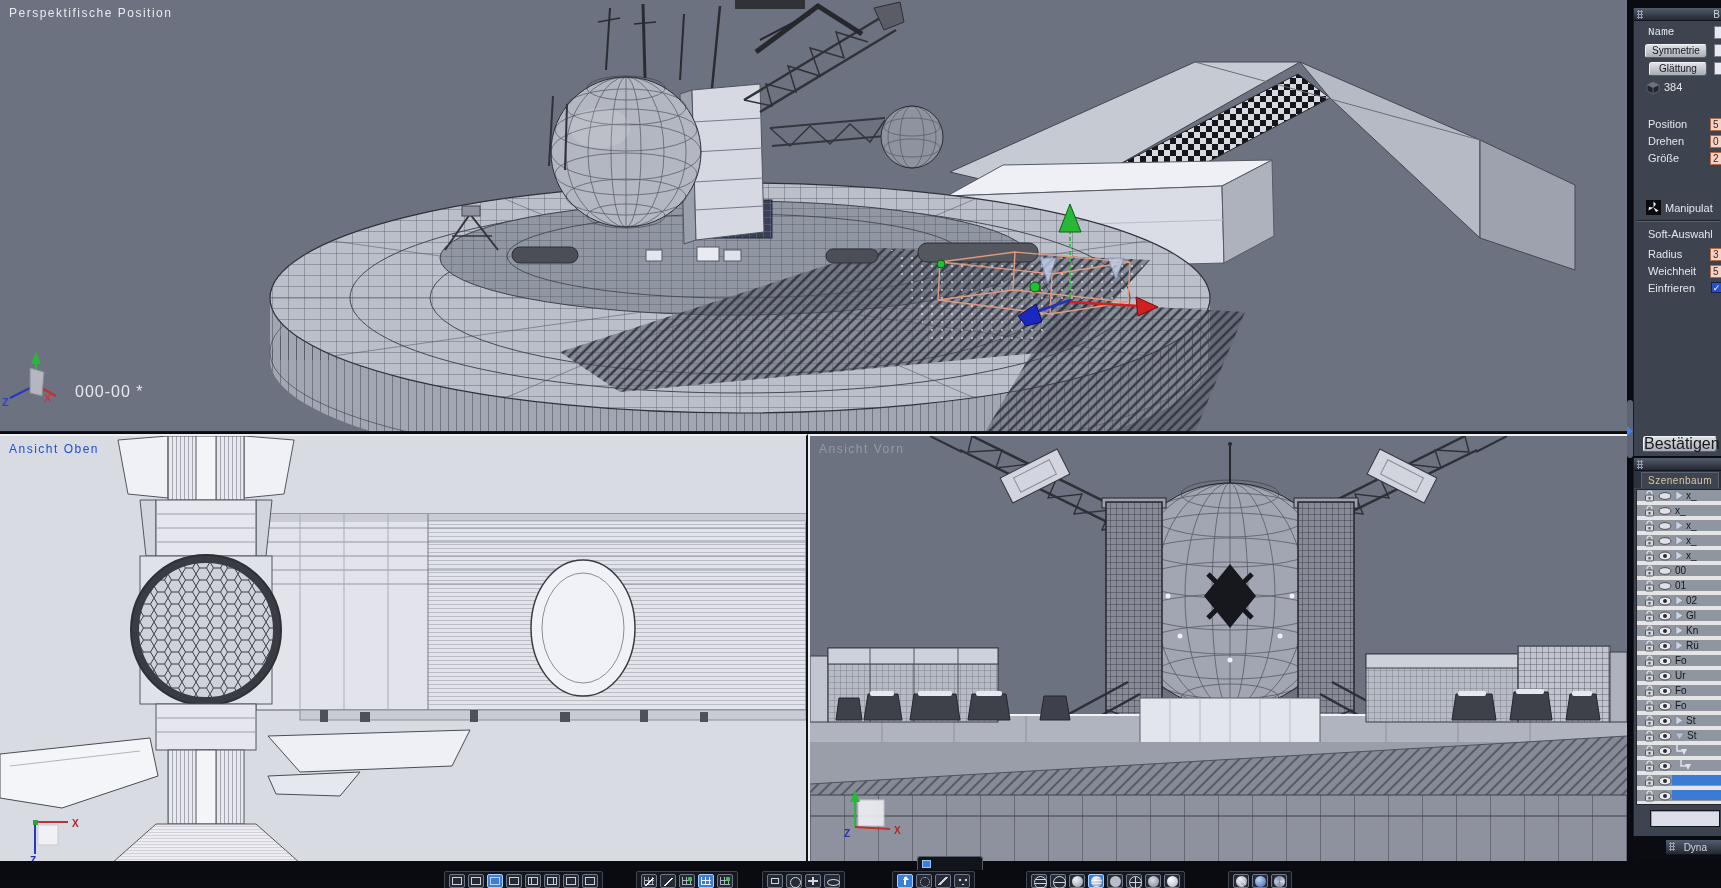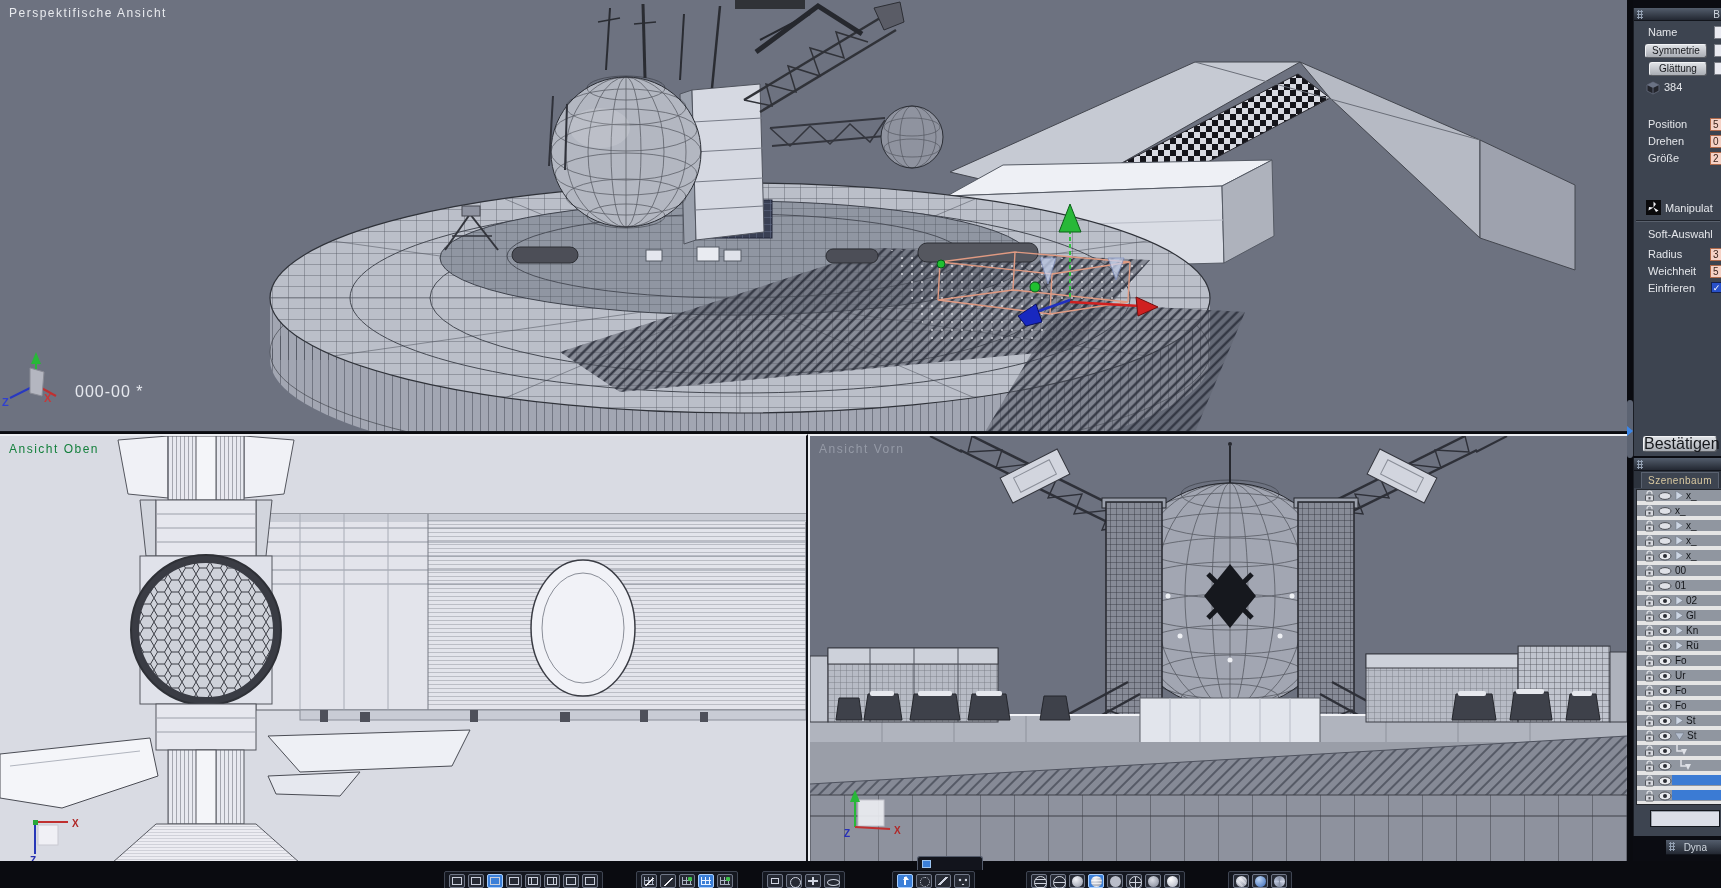--- a/index.html
+++ b/index.html
@@ -7,21 +7,21 @@
   body{font-family:"Liberation Sans",sans-serif;}
   .screen{position:relative;width:1721px;height:888px;overflow:hidden;background:#0a0b10;}
 
   
   .vp{position:absolute;overflow:hidden;}
   .vp-persp{left:0;top:0;width:1627px;height:432px;background:#6d7280;border-bottom:1px solid #14161c;}
   .vp-top{left:0;top:434px;width:808px;height:427px;background:#d9dbe3;border-top:2px solid #eceef2;border-right:2px solid #101218;}
   .vp-front{left:808px;top:434px;width:819px;height:427px;background:#6d7280;border-top:2px solid #eceef2;border-left:2px solid #eceef2;}
   .vp-label{position:absolute;left:9px;top:6px;font-size:12px;letter-spacing:1.5px;z-index:5;}
   .vp-persp .vp-label{color:#e8eaee;}
-  .vp-top .vp-label{color:#15803d;}
+  .vp-top .vp-label{color:#1d4ed8;}
   .vp-front .vp-label{color:#959aa6;}
   .vp svg.scene{position:absolute;left:0;top:0;}
   .angle-readout{position:absolute;left:75px;top:383px;font-size:16px;color:#e6e8ee;letter-spacing:1px;z-index:4;}
   .tripod{position:absolute;left:0;top:340px;z-index:4;}
 
   
   .splitter{position:absolute;left:1627px;top:400px;width:6px;height:58px;background:#5c6372;border-radius:3px;z-index:6;}
   .splitter .tri{position:absolute;left:0;top:26px;width:0;height:0;border-top:5px solid transparent;border-bottom:5px solid transparent;border-left:6px solid #3b86e8;}
 
   
@@ -268,21 +268,21 @@
         <line x1="1070" y1="230" x2="1070" y2="300" stroke="#30c040" stroke-width="2" stroke-dasharray="4,3"></line>
         <polygon points="1070,204 1081,232 1059,232" fill="#28b838" stroke="#0a6018"></polygon>
         <line x1="1070" y1="302" x2="1140" y2="306" stroke="#d02020" stroke-width="2.5"></line>
         <polygon points="1158,307 1136,297 1138,316" fill="#d02020" stroke="#701010"></polygon>
         <line x1="1070" y1="300" x2="1036" y2="312" stroke="#2030c0" stroke-width="2.5"></line>
         <polygon points="1018,316 1036,304 1042,322 1026,326" fill="#1828c0" stroke="#0a1060"></polygon>
         <circle cx="1035" cy="287" r="5" fill="#20c030" stroke="#085818"></circle>
         <circle cx="941" cy="264" r="4" fill="#20c030" stroke="#085818"></circle>
       </g>
     </svg>
-    <div class="vp-label">Perspektifische Ansicht</div>
+    <div class="vp-label">Perspektifische Position</div>
     <svg class="tripod" width="140" height="70" viewBox="0 0 140 70">
       <line x1="36" y1="45" x2="36" y2="20" stroke="#28b838" stroke-width="2"></line>
       <polygon points="36,12 31,24 41,24" fill="#28b838"></polygon>
       <line x1="36" y1="45" x2="10" y2="58" stroke="#2838c0" stroke-width="2"></line>
       <line x1="36" y1="45" x2="56" y2="56" stroke="#c03030" stroke-width="2"></line>
       <polygon points="30,28 44,32 42,56 30,53" fill="#b4b6c0" stroke="#8a8c96"></polygon>
       <text x="2" y="66" font-size="11" font-weight="bold" fill="#3040d0">Z</text>
       <text x="44" y="62" font-size="11" font-weight="bold" fill="#c83838">X</text>
     </svg>
     <div class="angle-readout">000-00 *</div>
@@ -566,21 +566,21 @@
       <span class="tri"></span>
     </div>
 
   <div class="right-col">
 
     <div class="panel props">
       <div class="panel-head">
         <span class="grip"></span>
         <span class="head-txt">B</span>
       </div>
-      <div class="prow" style="top:18px;">
+      <div class="prow" style="top:18px;font-family:Liberation Mono, monospace;">
           <span class="lbl">Name</span>
           <span class="sliver"></span>
         </div>
       <div class="prow" style="top:36px;">
           <span class="pbtn" style="left:11px;width:62px;">Symmetrie</span>
           <span class="sliver"></span>
         </div>
       <div class="prow" style="top:54px;">
           <span class="pbtn" style="left:15px;width:58px;">Glättung</span>
           <span class="sliver"></span>

